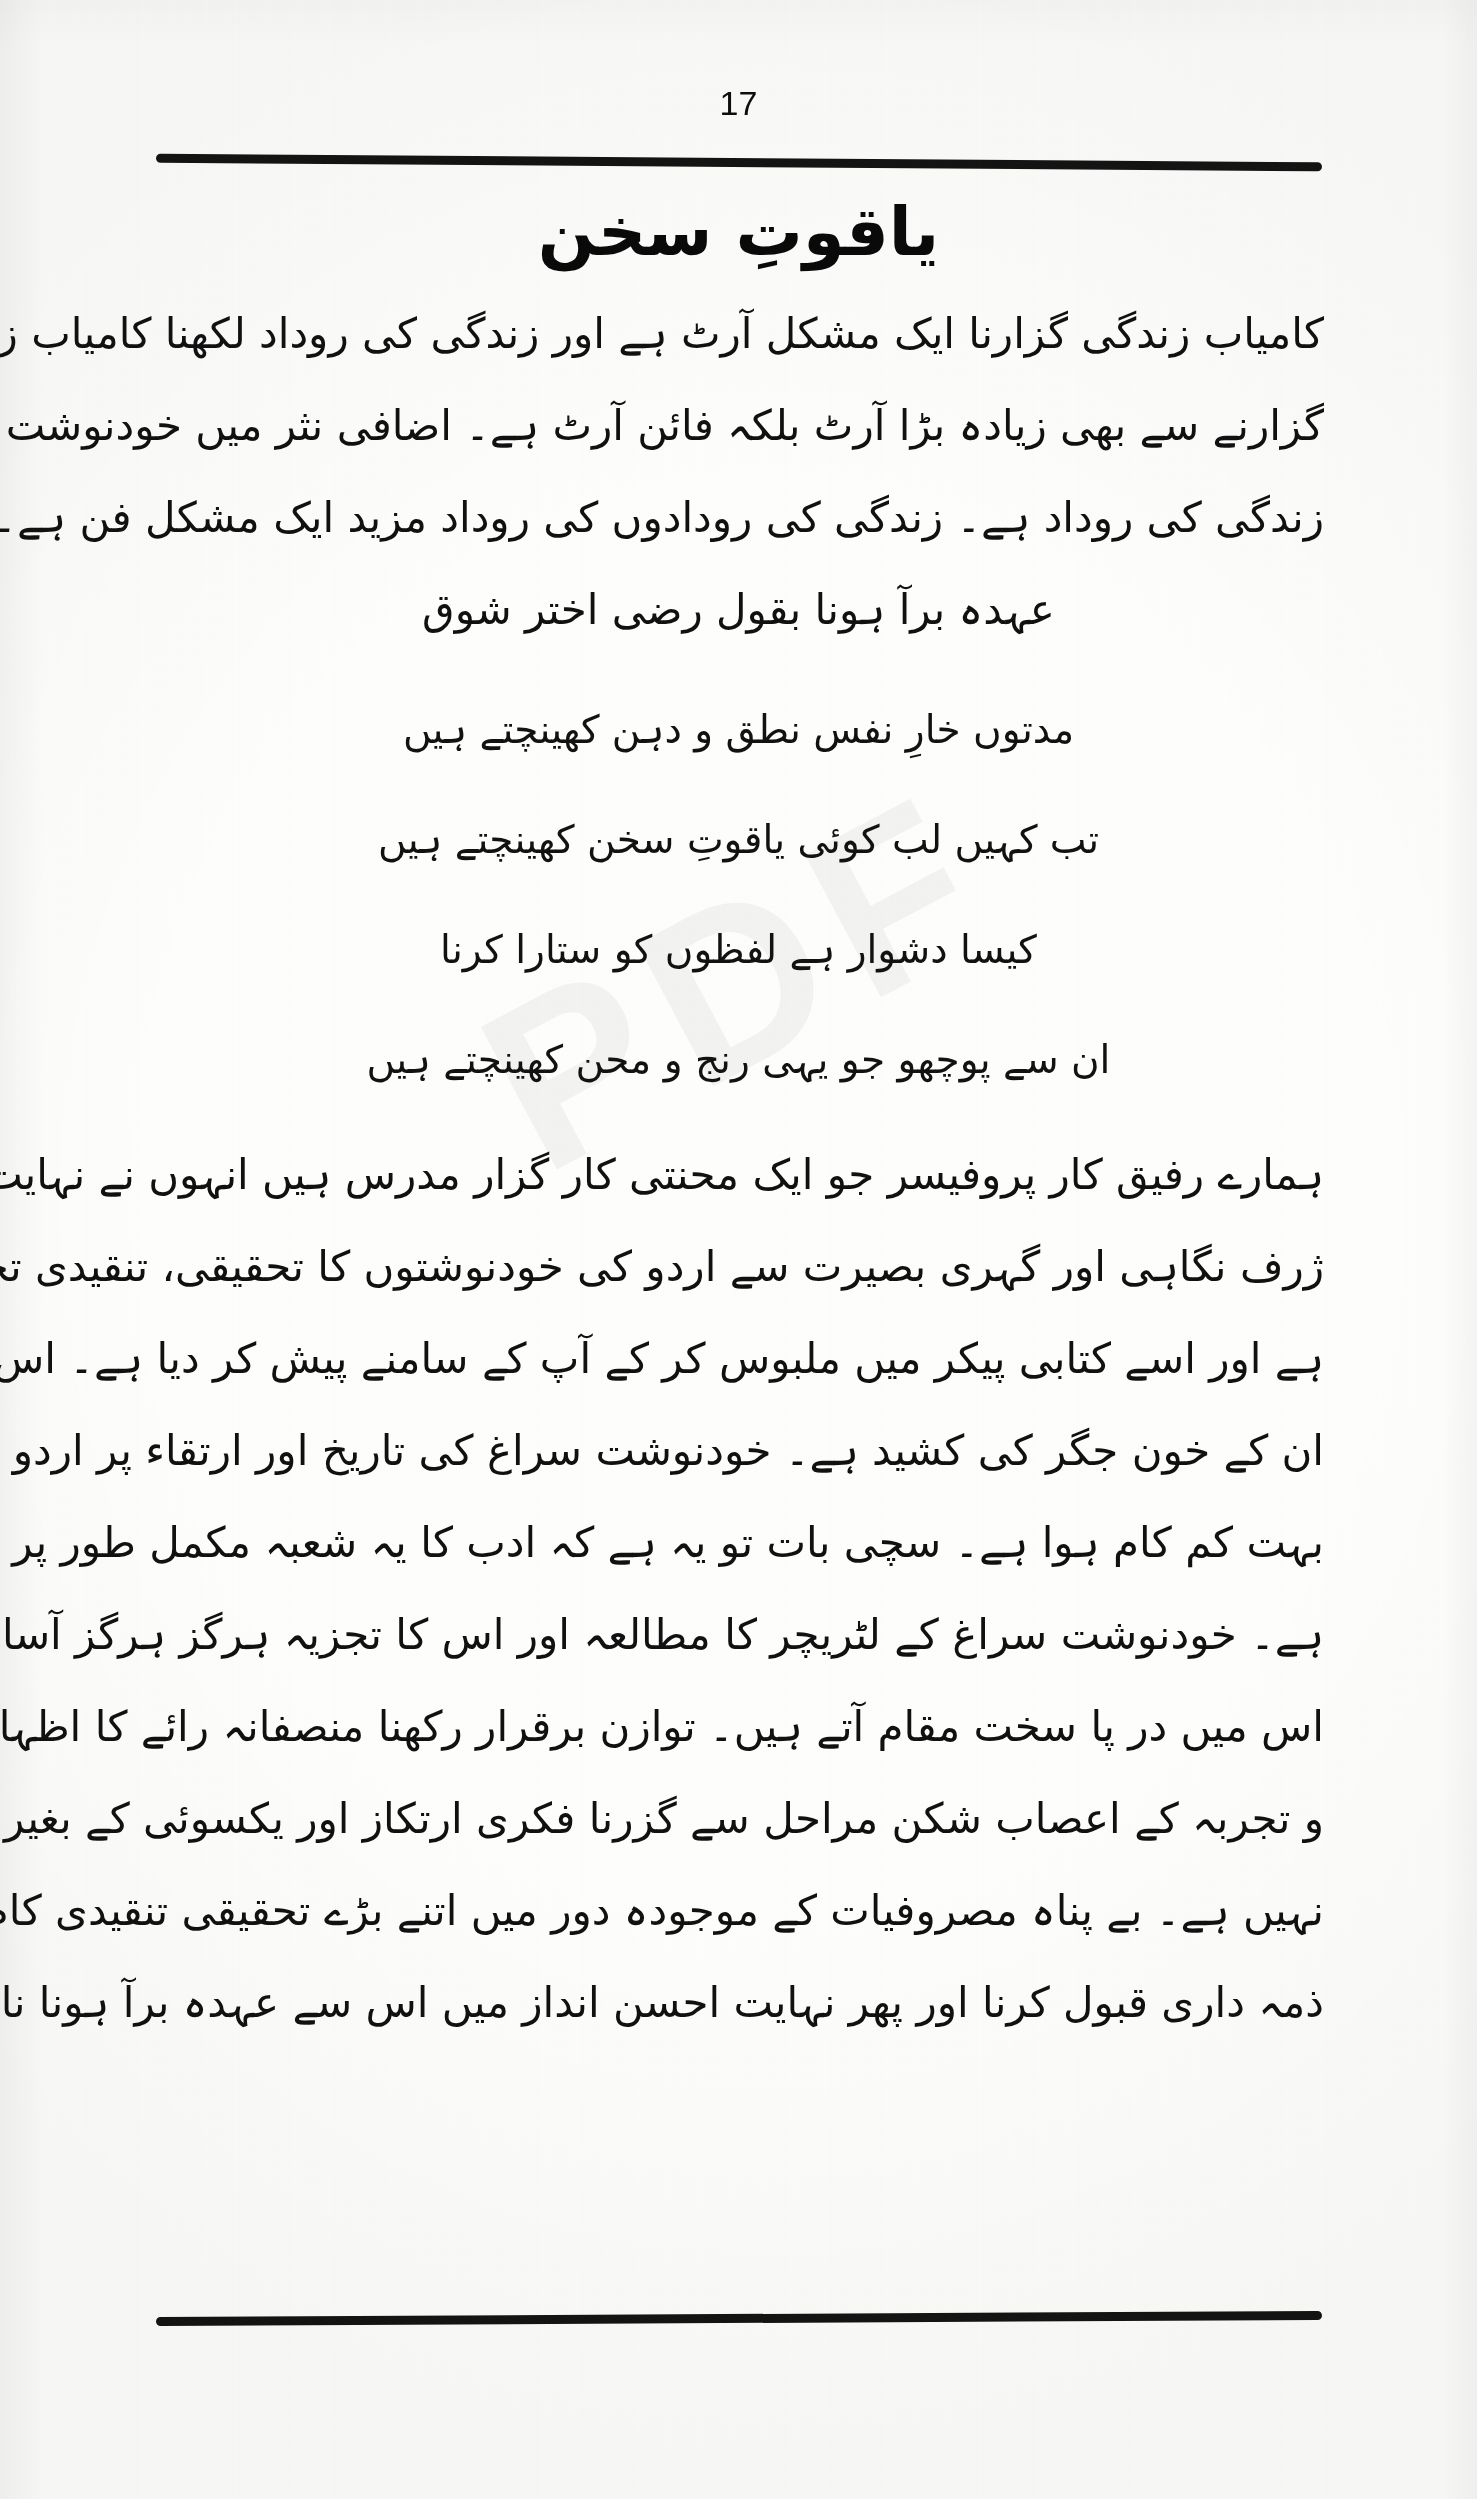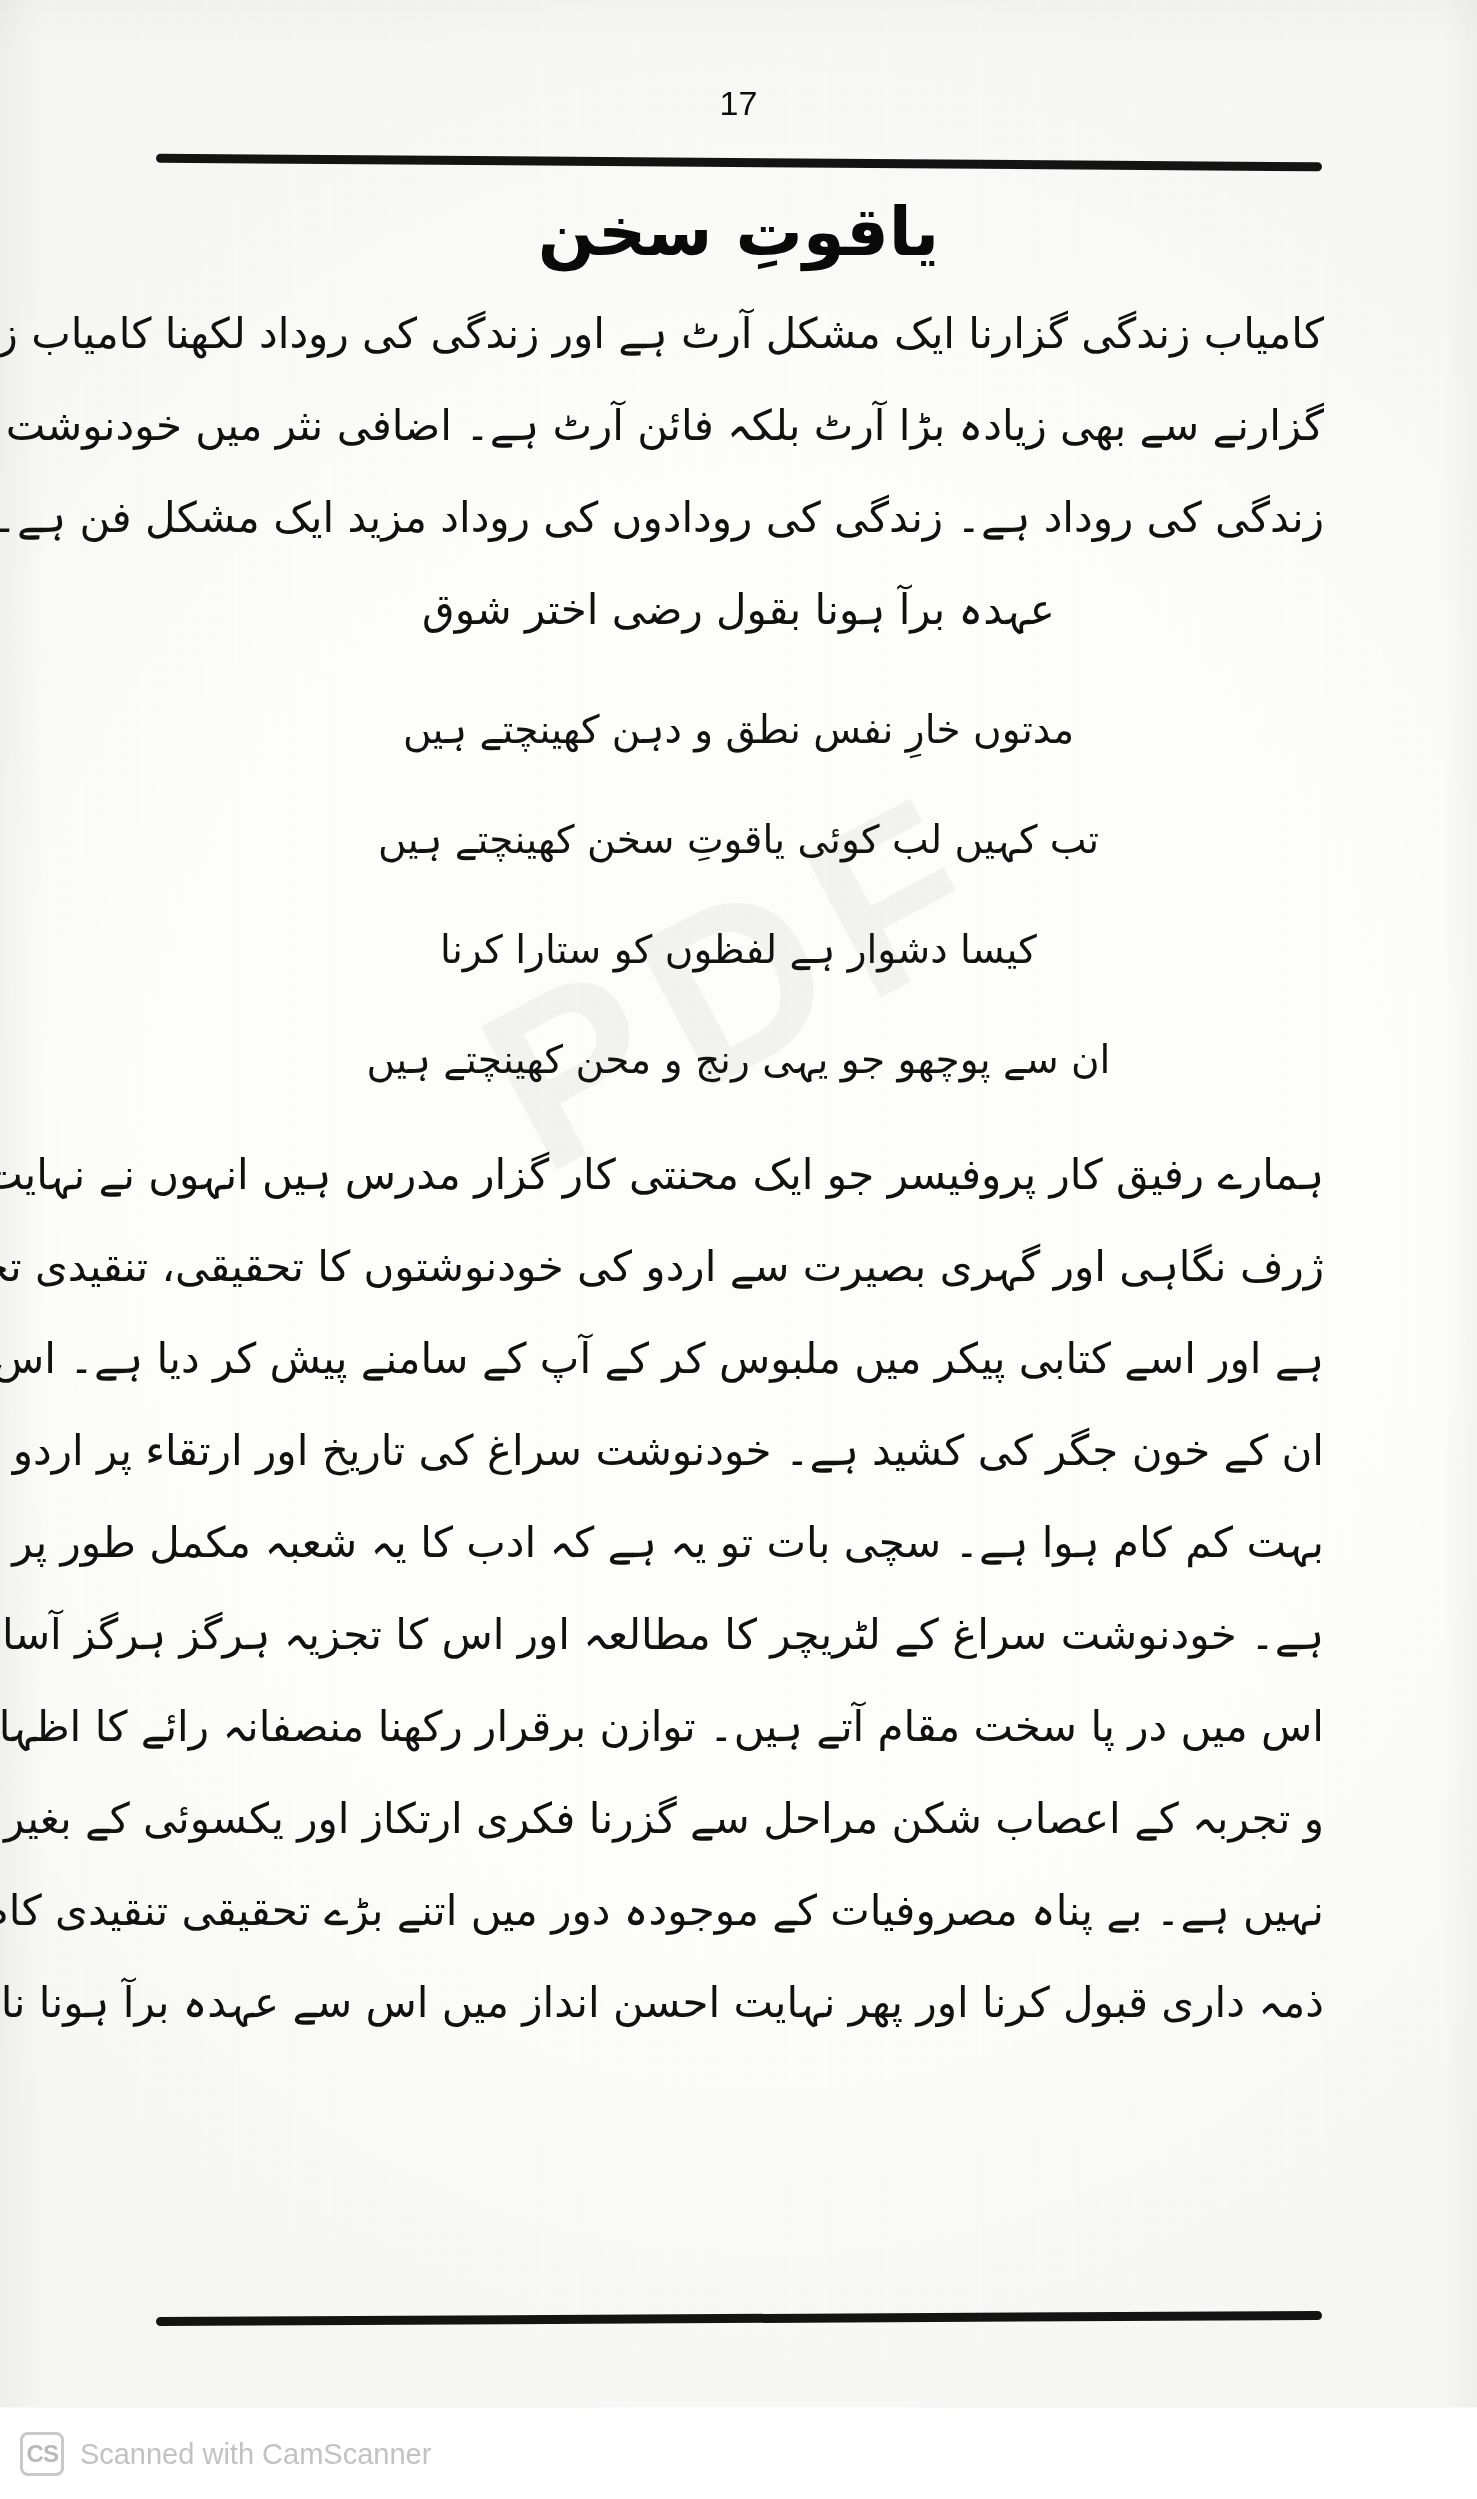--- a/index.html
+++ b/index.html
@@ -239,19 +239,15 @@
       <div class="body-line stretch">
         <span>ذمہ داری قبول کرنا اور پھر نہایت احسن انداز میں اس سے عہدہ برآ ہونا ناممکن نہیں تو</span>
       </div>
     </div>
 
   </div>
 
   <div class="scan-noise"></div>
   <div class="scan-texture"></div>
 
-  <div class="footer">
-    <div class="cs-logo">CS</div>
-    <div class="cs-text">Scanned with CamScanner</div>
-  </div>
 
 </div>
 
 
 </body></html>

